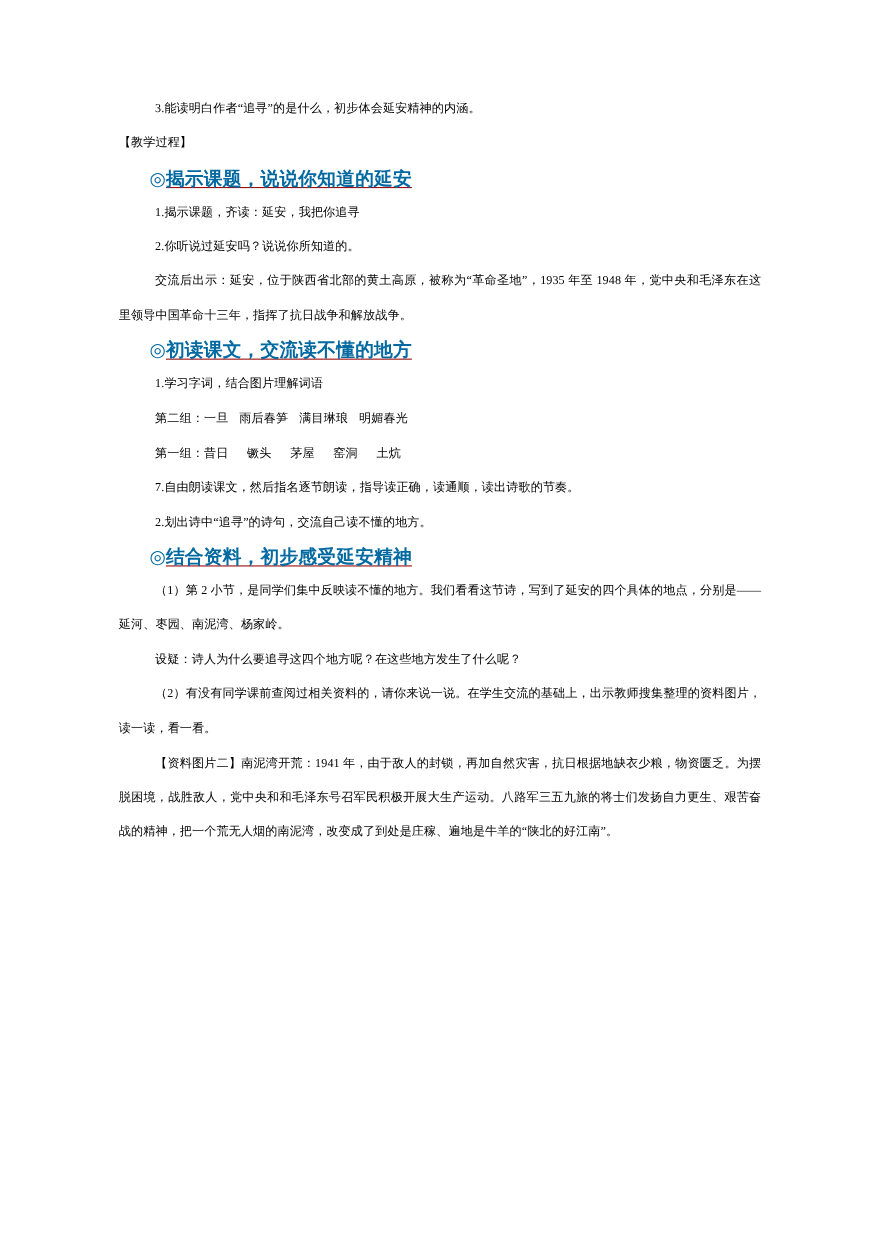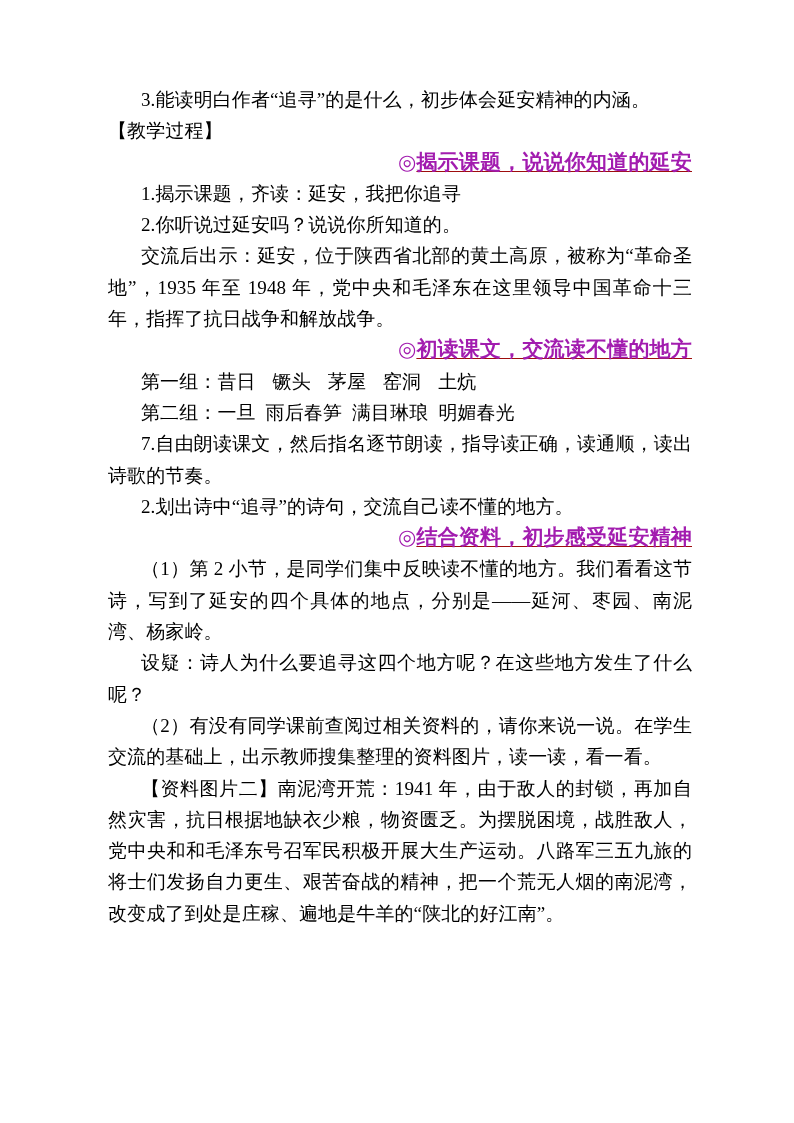--- a/index.html
+++ b/index.html
@@ -30,47 +30,46 @@
   .text-column {
     position: absolute;
     left: 108px;
     top: 84px;
     width: 584px;
   }
 
   
   .p {
     margin: 0;
-    font-size: 19px;
+    font-size: 11px;
     line-height: 31.3px;
     text-align: justify;
     text-justify: inter-ideograph;
     letter-spacing: 0.1px;
     word-break: break-all;
     color: #000000;
   }
 
   
   .indent-2 {
     text-indent: 33px;
   }
   .indent-0 {
     text-indent: 0;
   }
 
   
   .heading-red {
     margin: 0;
-    font-size: 21px;
+    font-size: 17px;
     line-height: 31.3px;
     font-weight: bold;
-    color: #a21caf;
+    color: #0369a1;
     text-indent: 28px;
     letter-spacing: 0.2px;
-    text-align: right;
   }
   .heading-red .htext {
     text-decoration: underline;
     text-decoration-color: #9e0d0d;
     text-underline-offset: 2px;
     text-decoration-thickness: 1px;
   }
   .heading-red .ring {
     font-weight: bold;
     letter-spacing: 0;
@@ -99,24 +98,25 @@
     <p class="heading-red"><span class="ring">◎</span><span class="htext">揭示课题，说说你知道的延安</span></p>
 
     <p class="p indent-2">1.揭示课题，齐读：延安，我把你追寻</p>
 
     <p class="p indent-2">2.你听说过延安吗？说说你所知道的。</p>
 
     <p class="p indent-2">交流后出示：延安，位于陕西省北部的黄土高原，被称为“革命圣地”，1935 年至 1948 年，党中央和毛泽东在这里领导中国革命十三年，指挥了抗日战争和解放战争。</p>
 
     <p class="heading-red"><span class="ring">◎</span><span class="htext">初读课文，交流读不懂的地方</span></p>
 
+    <p class="p indent-2">1.学习字词，结合图片理解词语</p>
+
+    <p class="p indent-2"><span>第二组：</span><span>一旦</span><span class="gap-sm"></span><span>雨后春笋</span><span class="gap-sm"></span><span>满目琳琅</span><span class="gap-sm"></span><span>明媚春光</span></p>
 
     <p class="p indent-2"><span>第一组：</span><span>昔日</span><span class="gap"></span><span>镢头</span><span class="gap"></span><span>茅屋</span><span class="gap"></span><span>窑洞</span><span class="gap"></span><span>土炕</span></p>
-
-    <p class="p indent-2"><span>第二组：</span><span>一旦</span><span class="gap-sm"></span><span>雨后春笋</span><span class="gap-sm"></span><span>满目琳琅</span><span class="gap-sm"></span><span>明媚春光</span></p>
 
     <p class="p indent-2">7.自由朗读课文，然后指名逐节朗读，指导读正确，读通顺，读出诗歌的节奏。</p>
 
     <p class="p indent-2">2.划出诗中“追寻”的诗句，交流自己读不懂的地方。</p>
 
     <p class="heading-red"><span class="ring">◎</span><span class="htext">结合资料，初步感受延安精神</span></p>
 
 
     <p class="p indent-2">（1）第 2 小节，是同学们集中反映读不懂的地方。我们看看这节诗，写到了延安的四个具体的地点，分别是——延河、枣园、南泥湾、杨家岭。</p>
 

